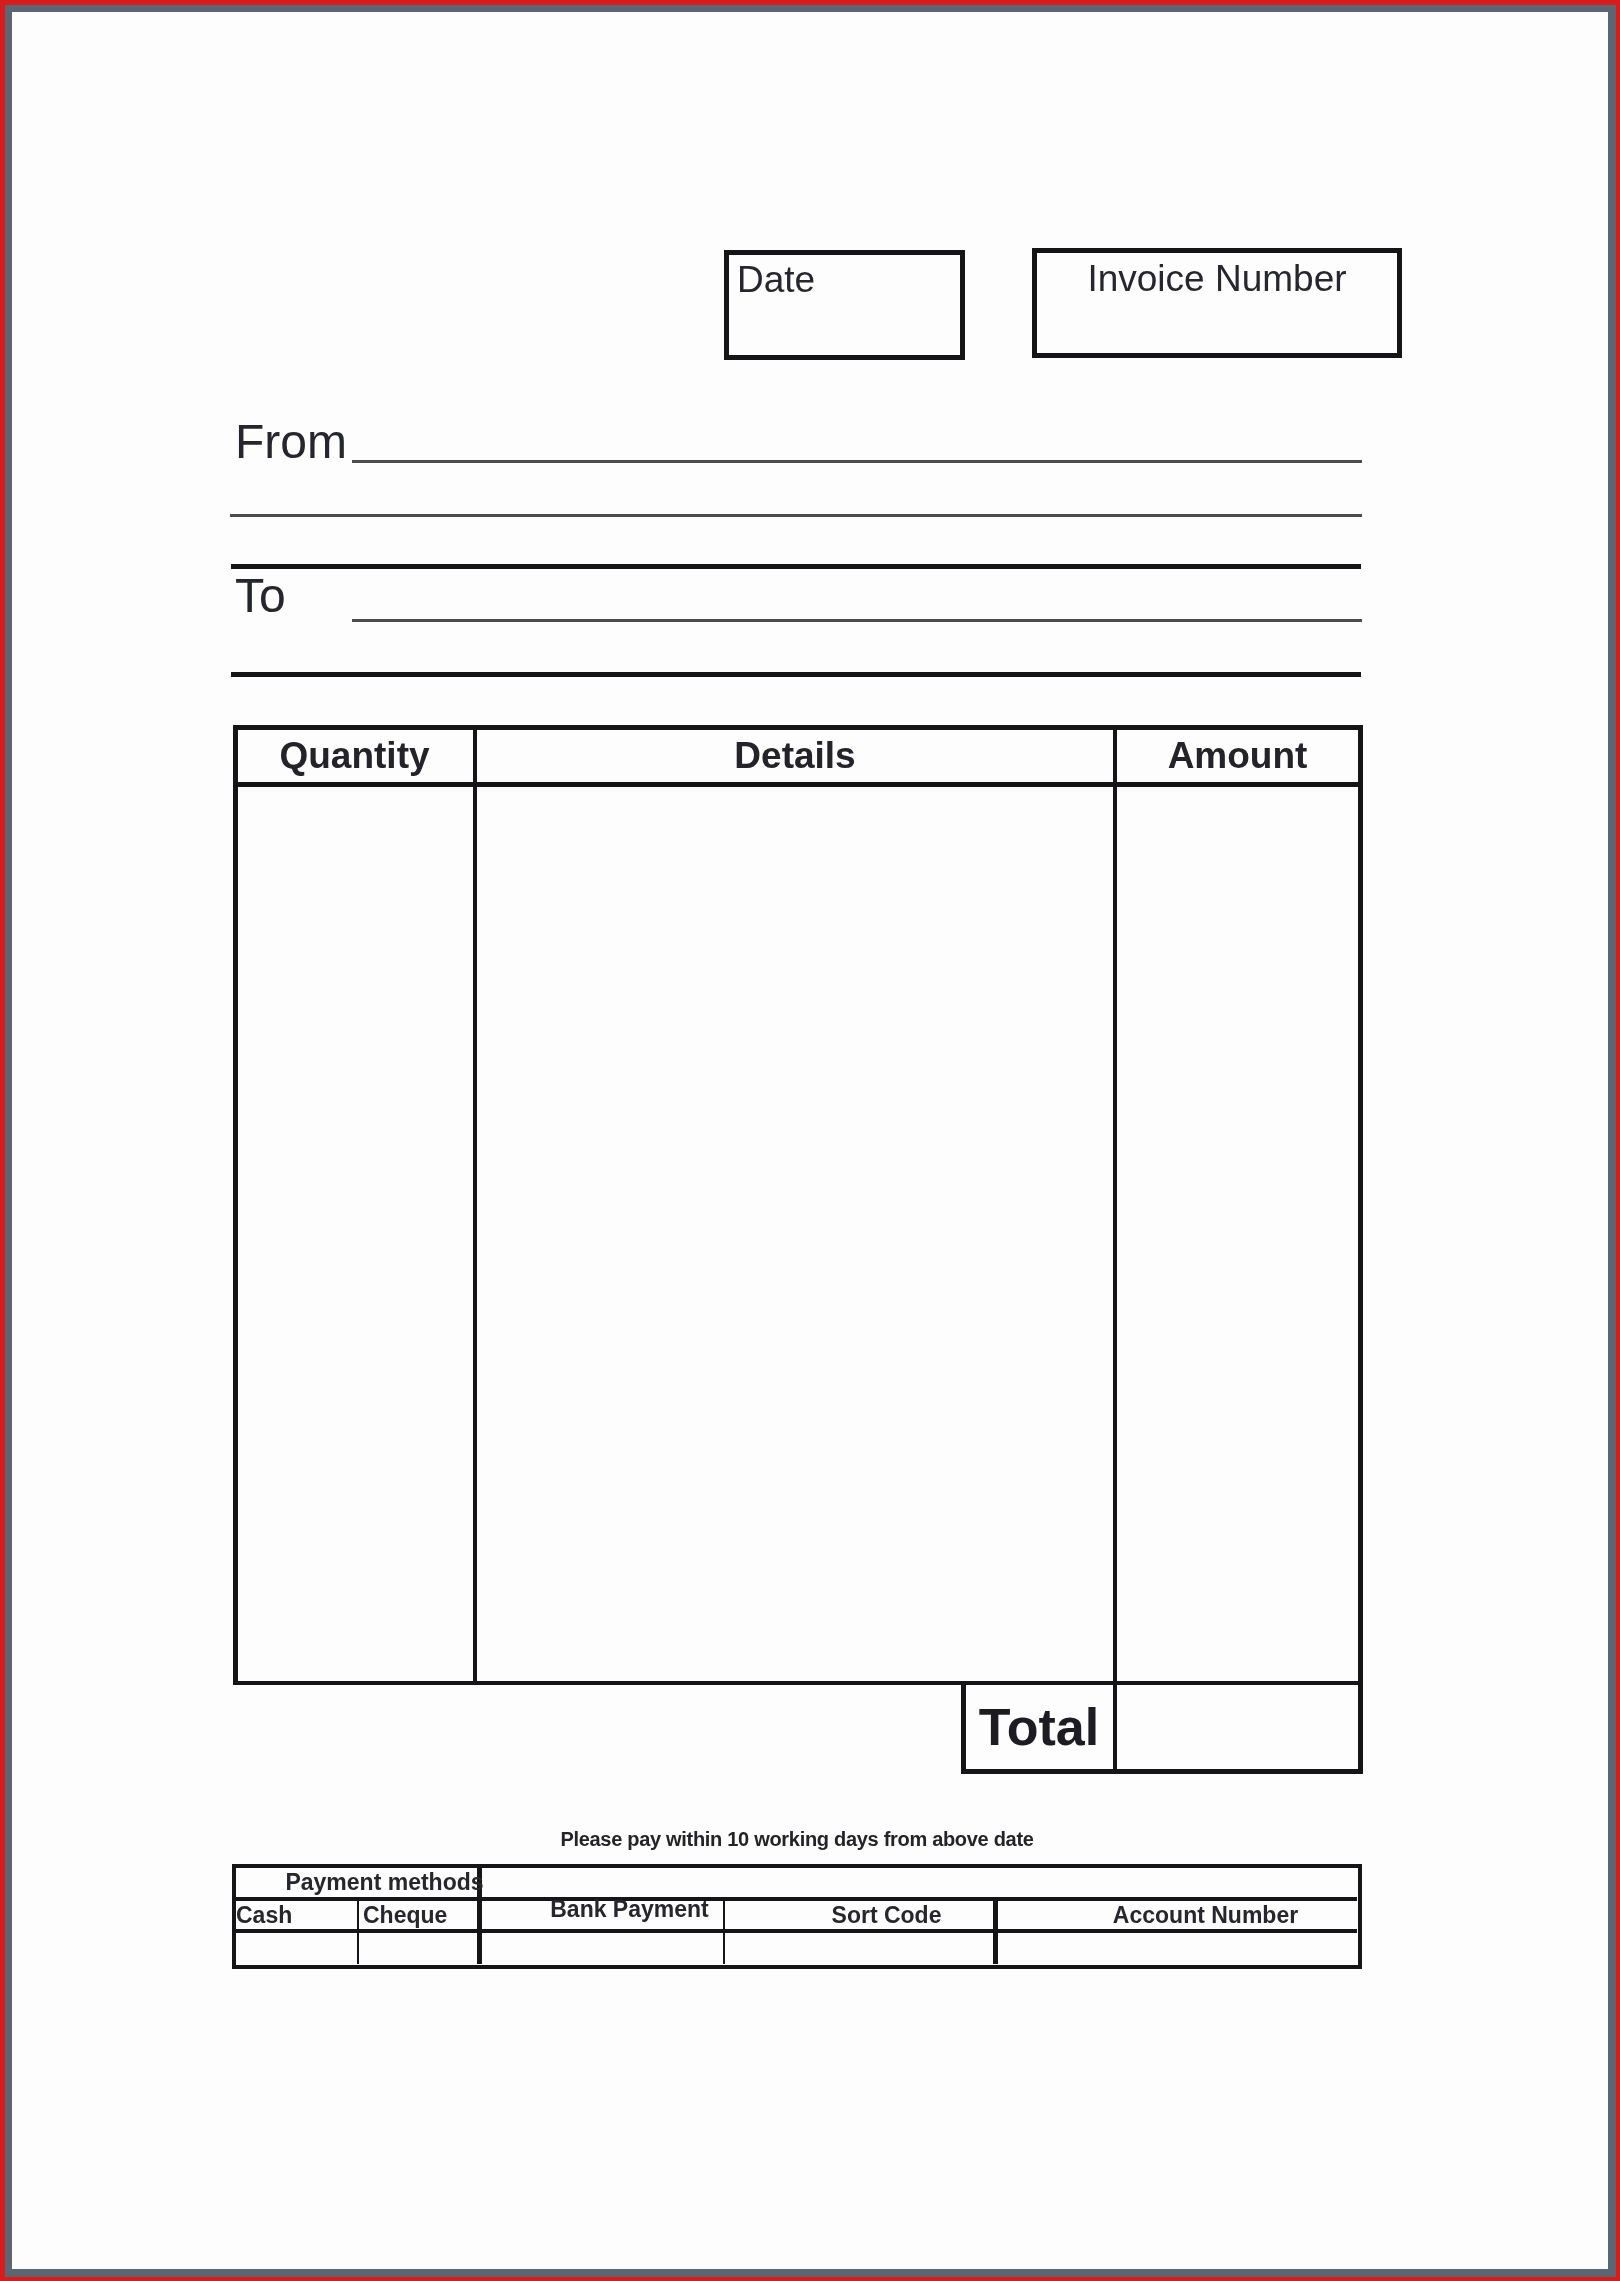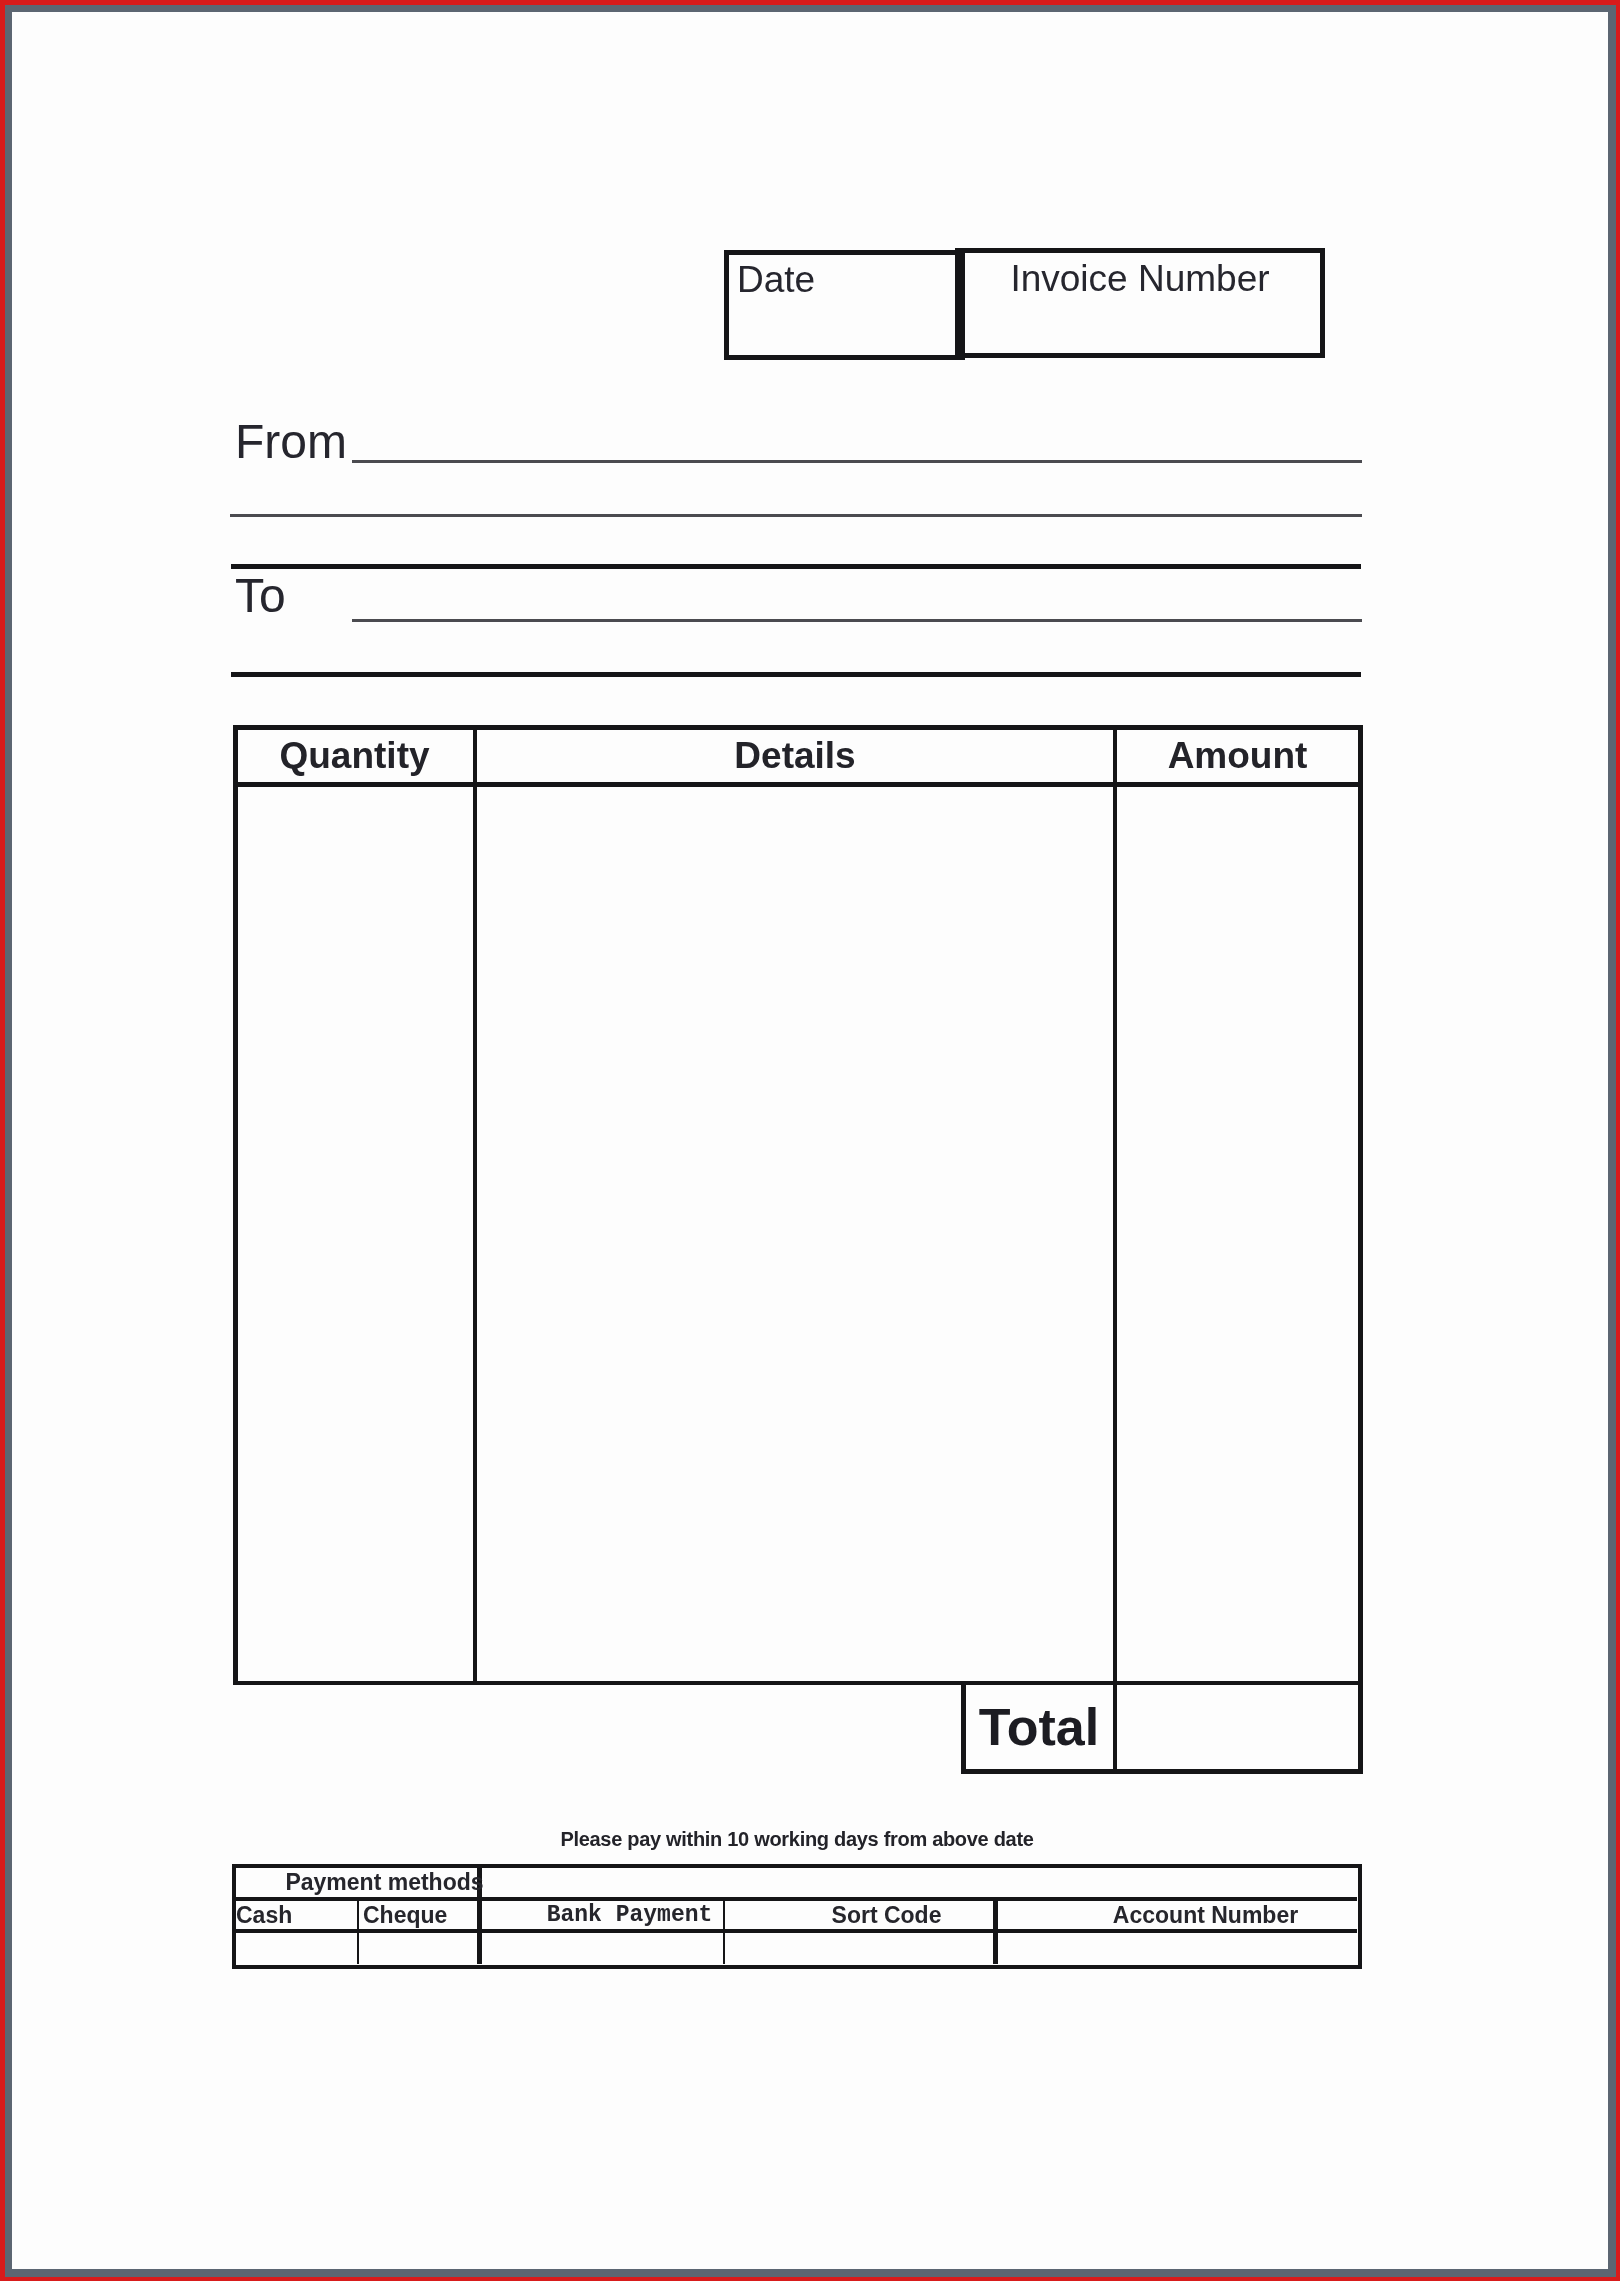--- a/index.html
+++ b/index.html
@@ -20,21 +20,21 @@
   .abs{position:absolute;}
   .title{
     left:261px;top:255px;font-size:132px;font-weight:700;line-height:1;
     letter-spacing:-3.6px;color:#121216;
   }
   .topbox{
     border:5.3px solid var(--line-black,#151517);
     color:var(--ink,#26262e);font-size:37px;line-height:1.1;
   }
   .box-date{left:724px;top:250px;width:241px;height:110px;padding:5.3px 0 0 8px;}
-  .box-invnum{left:955px;top:248px;width:370px;height:110px;padding:6.2px 0 0 0;text-align:center;}
+  .box-invnum{left:1032px;top:248px;width:370px;height:110px;padding:6.2px 0 0 0;text-align:center;}
   .fieldlabel{font-size:48px;line-height:1;color:var(--ink,#26262e);}
   .hline{background:var(--line-gray,#4b4b50);}
   .hline.thick{background:var(--line-black,#151517);}
   .tline{background:var(--line-black,#151517);}
   .th-label{
     display:flex;align-items:center;justify-content:center;
     top:725px;height:61px;font-size:37px;font-weight:600;color:#232329;
   }
   .total-label{
     left:965px;top:1685px;width:148px;height:84px;
@@ -112,21 +112,21 @@
     <div class="pt-line" style="left:241px;top:0;width:4.5px;height:96px;"></div>
     <div class="pt-line" style="left:121px;top:29px;width:1.8px;height:67px;"></div>
     <div class="pt-line" style="left:487px;top:29px;width:1.8px;height:67px;"></div>
     <div class="pt-line" style="left:757px;top:29px;width:4.5px;height:67px;"></div>
 
     <div class="cell center" style="left:0;top:0;width:241px;height:29px;">Payment methods</div>
     <div class="cell" style="left:245px;top:0;width:876px;height:29px;"></div>
 
     <div class="cell" style="left:0;top:33px;width:118px;height:28.5px;">Cash</div>
     <div class="cell" style="left:127px;top:33px;width:114px;height:28.5px;">Cheque</div>
-    <div class="cell center" style="left:245px;top:33px;width:241px;height:28.5px;font-family:Liberation Mono, monospace;">Bank Payment</div>
+    <div class="cell center" style="left:245px;top:27px;width:241px;height:28.5px;">Bank Payment</div>
     <div class="cell center" style="left:488px;top:33px;width:269px;height:28.5px;">Sort Code</div>
     <div class="cell center" style="left:762px;top:33px;width:359px;height:28.5px;">Account Number</div>
 
     <div class="cell" style="left:0;top:65px;width:121px;height:31px;"></div>
     <div class="cell" style="left:123px;top:65px;width:118px;height:31px;"></div>
     <div class="cell" style="left:245px;top:65px;width:241px;height:31px;"></div>
     <div class="cell" style="left:488px;top:65px;width:269px;height:31px;"></div>
     <div class="cell" style="left:762px;top:65px;width:359px;height:31px;"></div>
   </div>
 </div>

